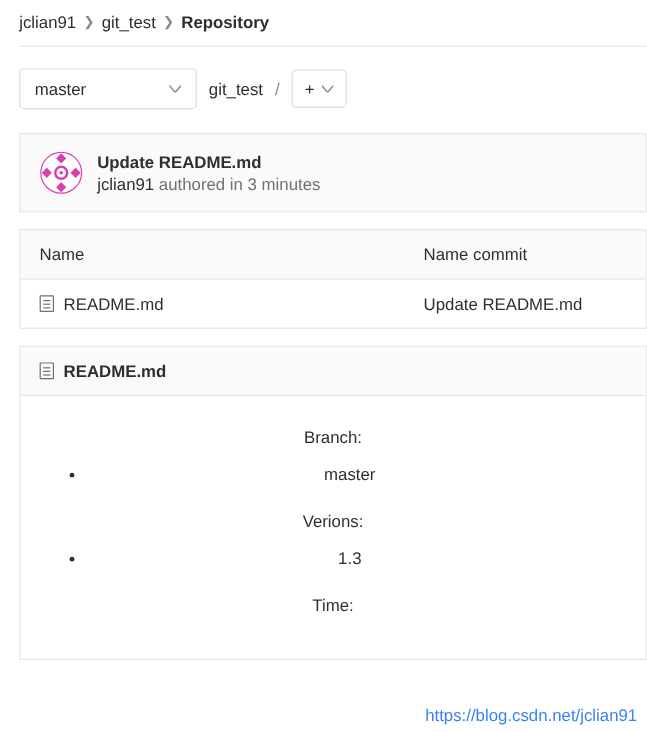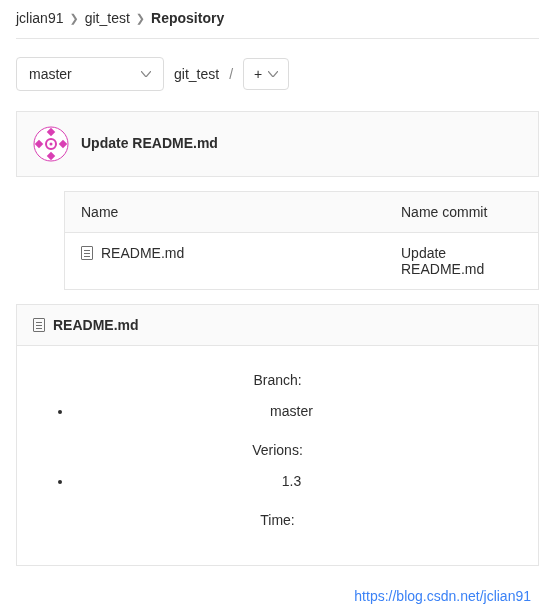--- a/index.html
+++ b/index.html
@@ -66,21 +66,20 @@
     width: 36px; height: 36px;
     flex-shrink: 0;
   }
   .commit-title { font-weight: 600; margin-bottom: 2px; }
   .commit-meta { color: #707070; }
   .commit-meta .author { color: #2e2e2e; }
   .file-table {
     border: 1px solid #e5e5e5;
     border-top: none;
     margin-top: 14px;
-    margin-left: 48px;
   }
   .file-table .thead, .file-table .trow {
     display: flex;
     padding: 12px 16px;
     border-top: 1px solid #e5e5e5;
   }
   .file-table .thead { background: #fafafa; color: #2e2e2e; }
   .file-table .tcell-name { flex: 0 0 320px; }
   .file-table .tcell-commit { flex: 1; }
   .file-icon {
@@ -164,20 +163,24 @@
       <rect x="15" y="3" width="6" height="6" transform="rotate(45 18 6)"></rect>
       <rect x="15" y="27" width="6" height="6" transform="rotate(45 18 30)"></rect>
       <rect x="3" y="15" width="6" height="6" transform="rotate(45 6 18)"></rect>
       <rect x="27" y="15" width="6" height="6" transform="rotate(45 30 18)"></rect>
       <circle cx="18" cy="18" r="5" fill="#fff" stroke="#d93fb3" stroke-width="2"></circle>
       <circle cx="18" cy="18" r="1.5"></circle>
     </g>
   </svg>
   <div>
     <div class="commit-title">Update README.md</div>
+    <div class="commit-meta">
+      <span class="author">jclian91</span>
+      <span>authored in 3 minutes</span>
+    </div>
   </div>
 </div>
 
 <div class="file-table">
   <div class="thead">
     <div class="tcell-name">Name</div>
     <div class="tcell-commit">Name commit</div>
   </div>
   <div class="trow">
     <div class="tcell-name">

